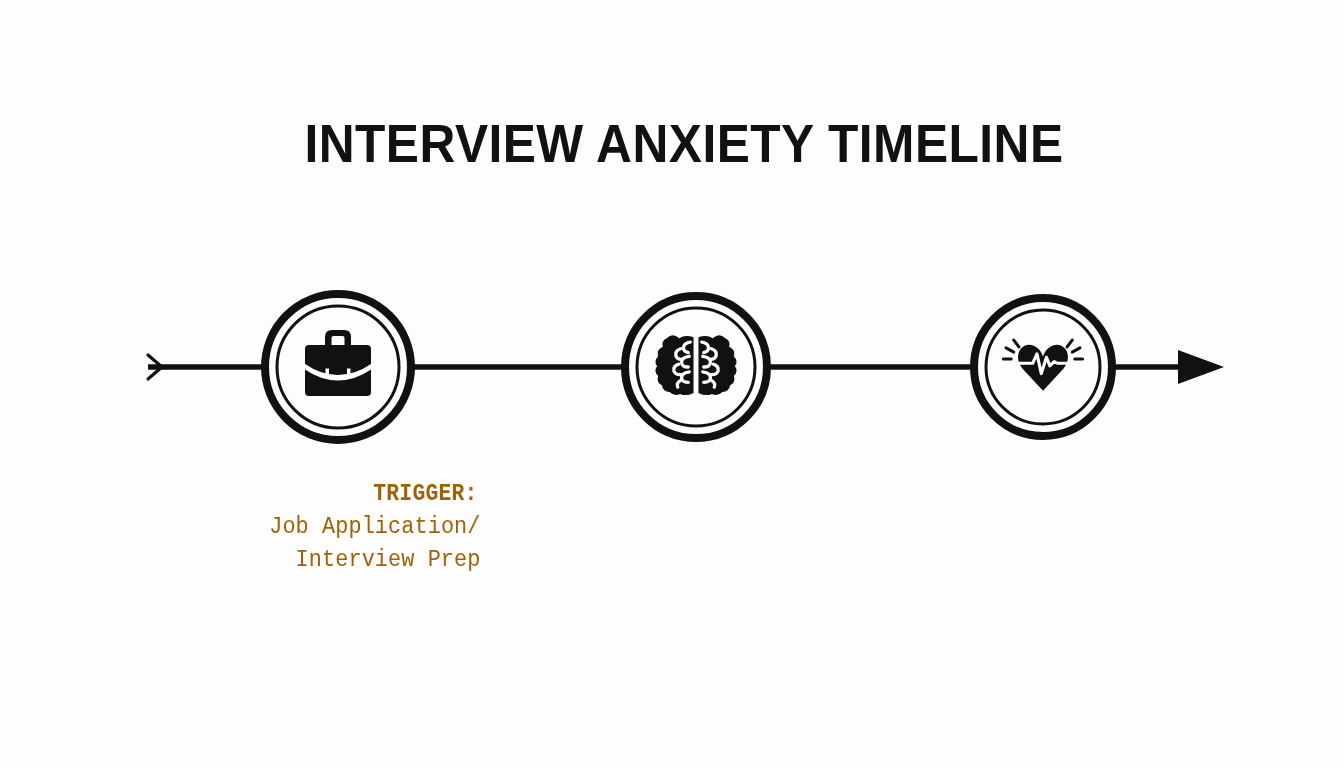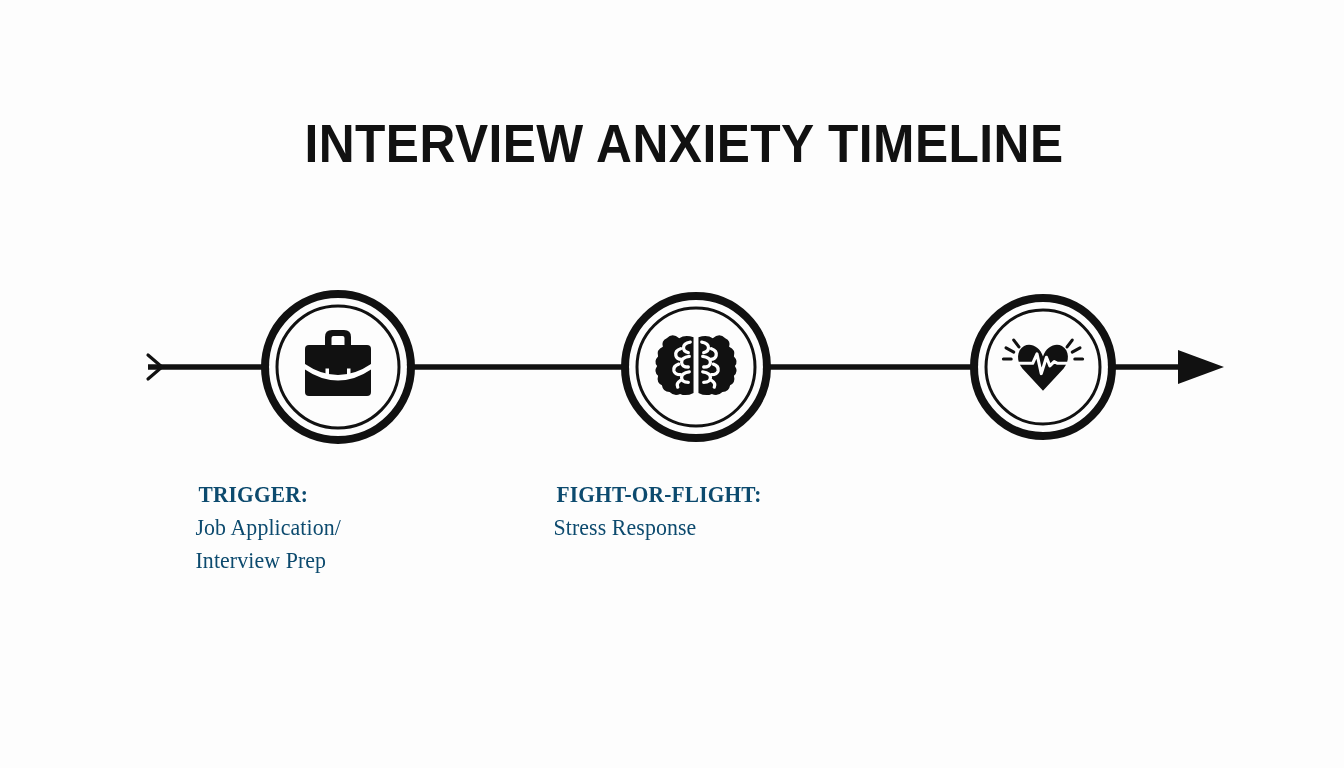--- a/index.html
+++ b/index.html
@@ -50,23 +50,23 @@
     top: 0;
     width: 1344px;
     height: 768px;
     pointer-events: none;
   }
   #timeline-svg .hit { pointer-events: auto; }
 
   
   .caption {
     position: absolute;
-    text-align: left;
-    font-family: Liberation Serif, serif;
-    color: #0c4a6e;
+    text-align: right;
+    font-family: Liberation Mono, monospace;
+    color: #a16207;
   }
   .caption .cap-head {
     display: block;
     font-weight: 700;
     font-size: 23px;
     line-height: 33px;
     letter-spacing: 0.2px;
     transform: scaleX(0.93);
     transform-origin: center center;
     white-space: nowrap;
@@ -223,19 +223,15 @@
       </g>
     </g>
   </svg>
 
   <div class="caption" id="caption-1">
     <span class="cap-head">TRIGGER:</span>
     <span class="cap-line">Job Application/</span>
     <span class="cap-line">Interview Prep</span>
   </div>
 
-  <div class="caption" id="caption-2">
-    <span class="cap-head">FIGHT-OR-FLIGHT:</span>
-    <span class="cap-line">Stress Response</span>
-  </div>
 
 
 </div>
 
 </body></html>

